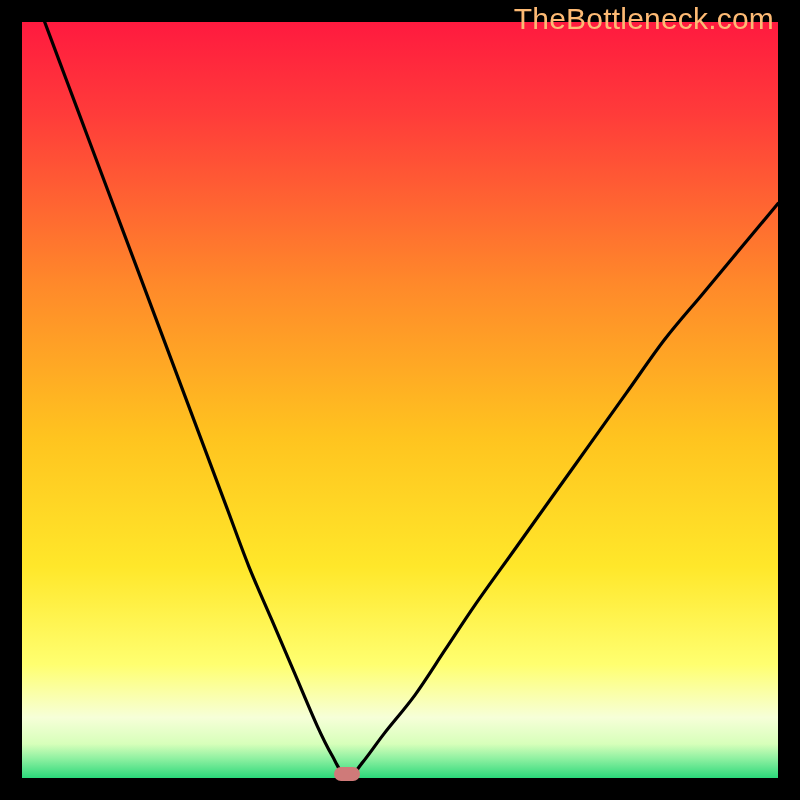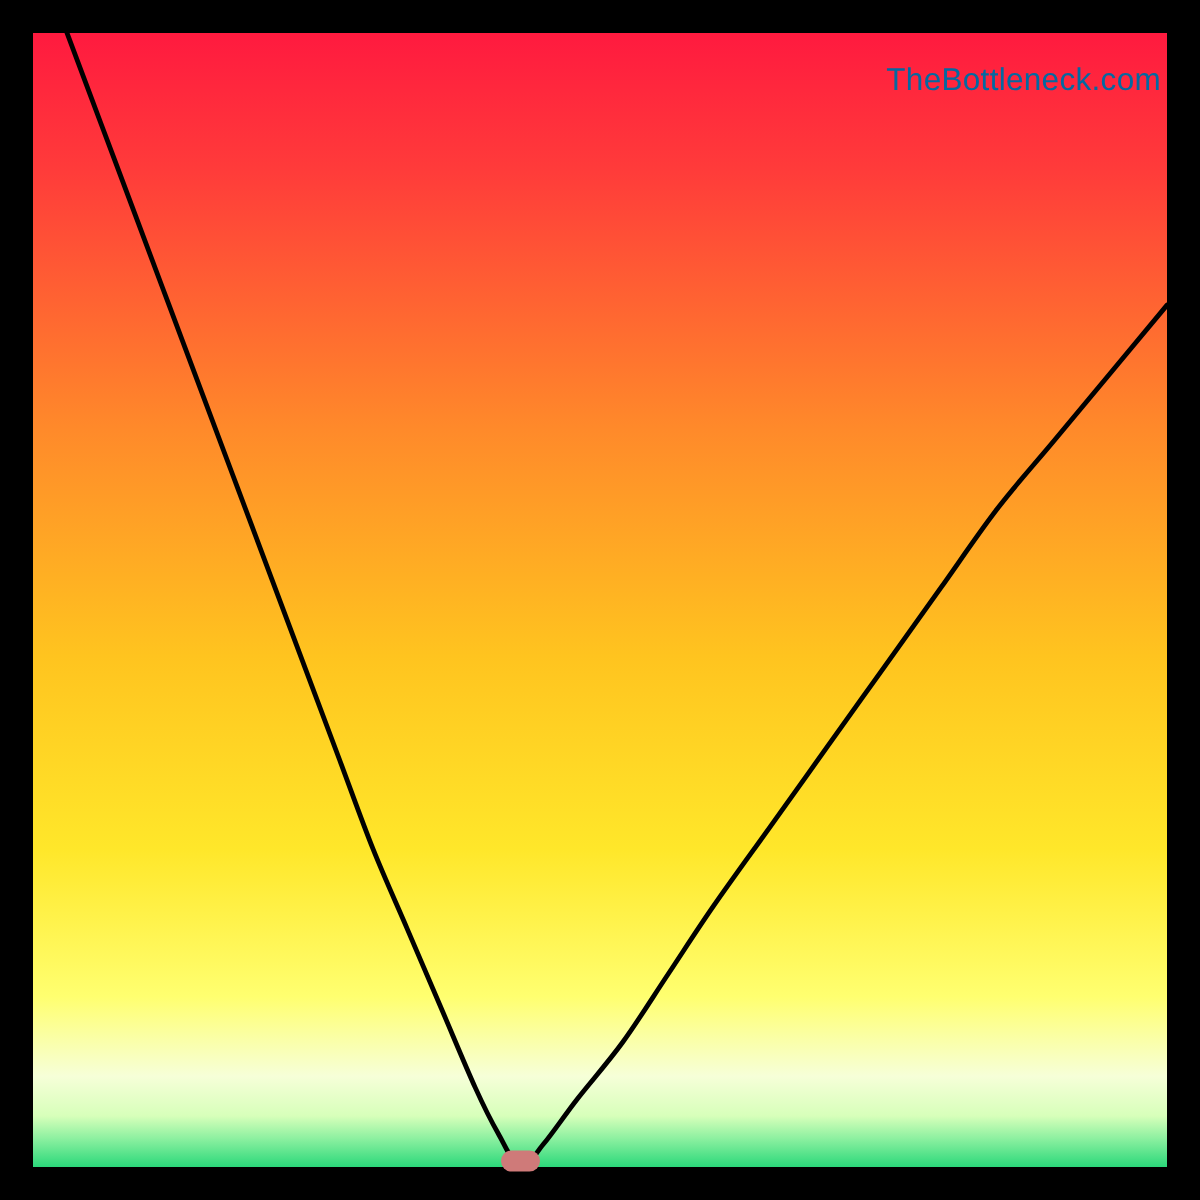--- a/index.html
+++ b/index.html
@@ -23,26 +23,25 @@
     position: absolute;
     left: 0;
     top: 0;
     width: 756px;
     height: 756px;
   }
   .watermark {
     position: absolute;
     top: 2px;
     right: 26px;
-    color: #0369a1;
-    font-size: 21px;
+    color: #fdba74;
+    font-size: 30px;
     font-weight: 400;
     letter-spacing: 0.2px;
     user-select: none;
-    margin-top: 40px;
   }
   .marker {
     position: absolute;
     width: 26px;
     height: 14px;
     border-radius: 7px;
     background: #cf7a79;
   }
 </style>
 </head>

